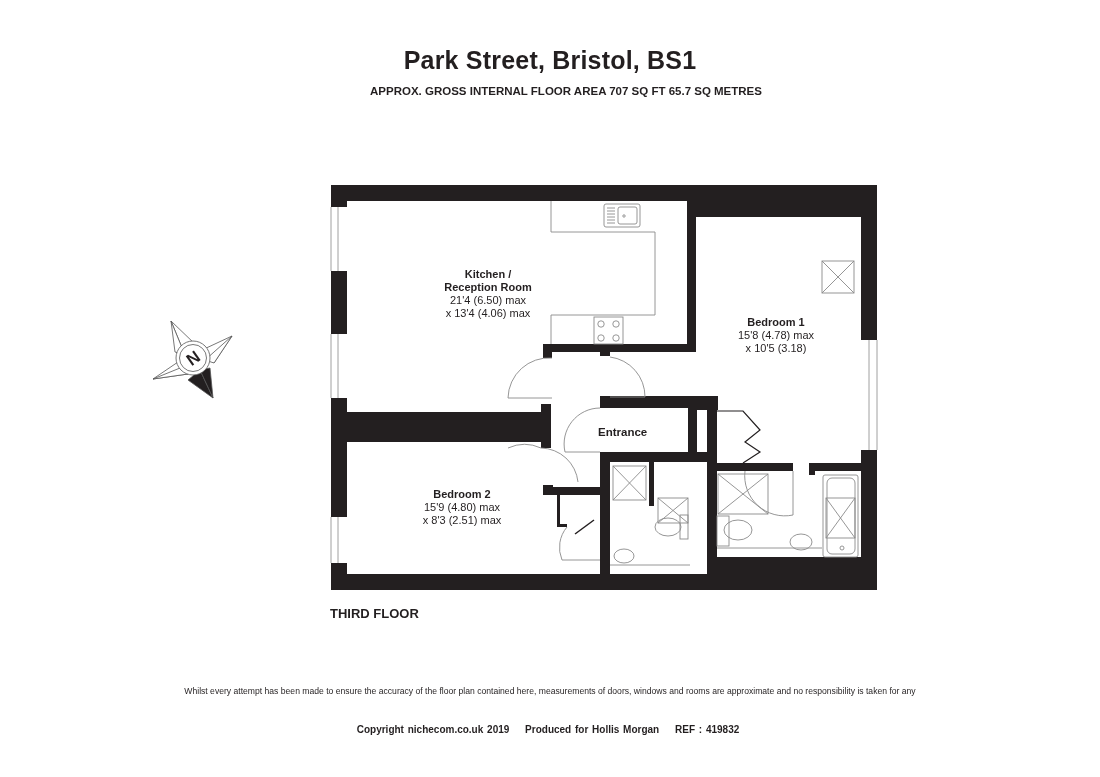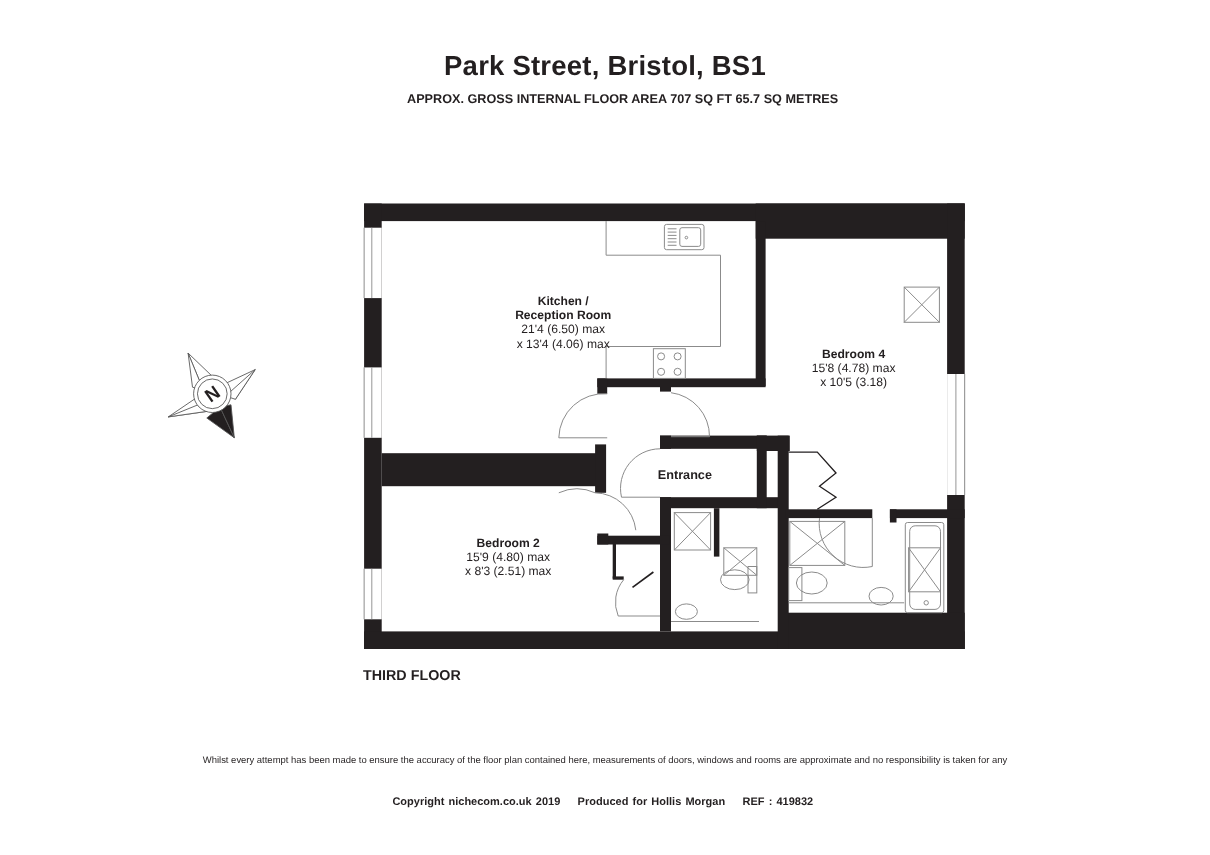--- a/index.html
+++ b/index.html
@@ -171,29 +171,29 @@
       <rect x="823" y="475" width="35" height="82" rx="2"></rect>
       <rect x="827" y="478" width="28" height="76" rx="5"></rect>
       <rect x="826" y="498" width="29" height="40"></rect>
       <line x1="826" y1="498" x2="855" y2="538"></line>
       <line x1="855" y1="498" x2="826" y2="538"></line>
       <circle cx="842" cy="548" r="2"></circle>
     </g>
   </g>
 </svg>
 
-<div class="room-label" style="left:512px; top:268px;">
+<div class="room-label" style="left:488px; top:268px;">
   <span class="name">Kitchen /</span>
   <span class="name">Reception Room</span>
   <span class="dim">21'4 (6.50) max</span>
   <span class="dim">x 13'4 (4.06) max</span>
 </div>
 
 <div class="room-label" style="left:776px; top:316px;">
-  <span class="name">Bedroom 4</span>
+  <span class="name">Bedroom 1</span>
   <span class="dim">15'8 (4.78) max</span>
   <span class="dim">x 10'5 (3.18)</span>
 </div>
 
 <div class="room-label" style="left:462px; top:488px;">
   <span class="name">Bedroom 2</span>
   <span class="dim">15'9 (4.80) max</span>
   <span class="dim">x 8'3 (2.51) max</span>
 </div>
 

